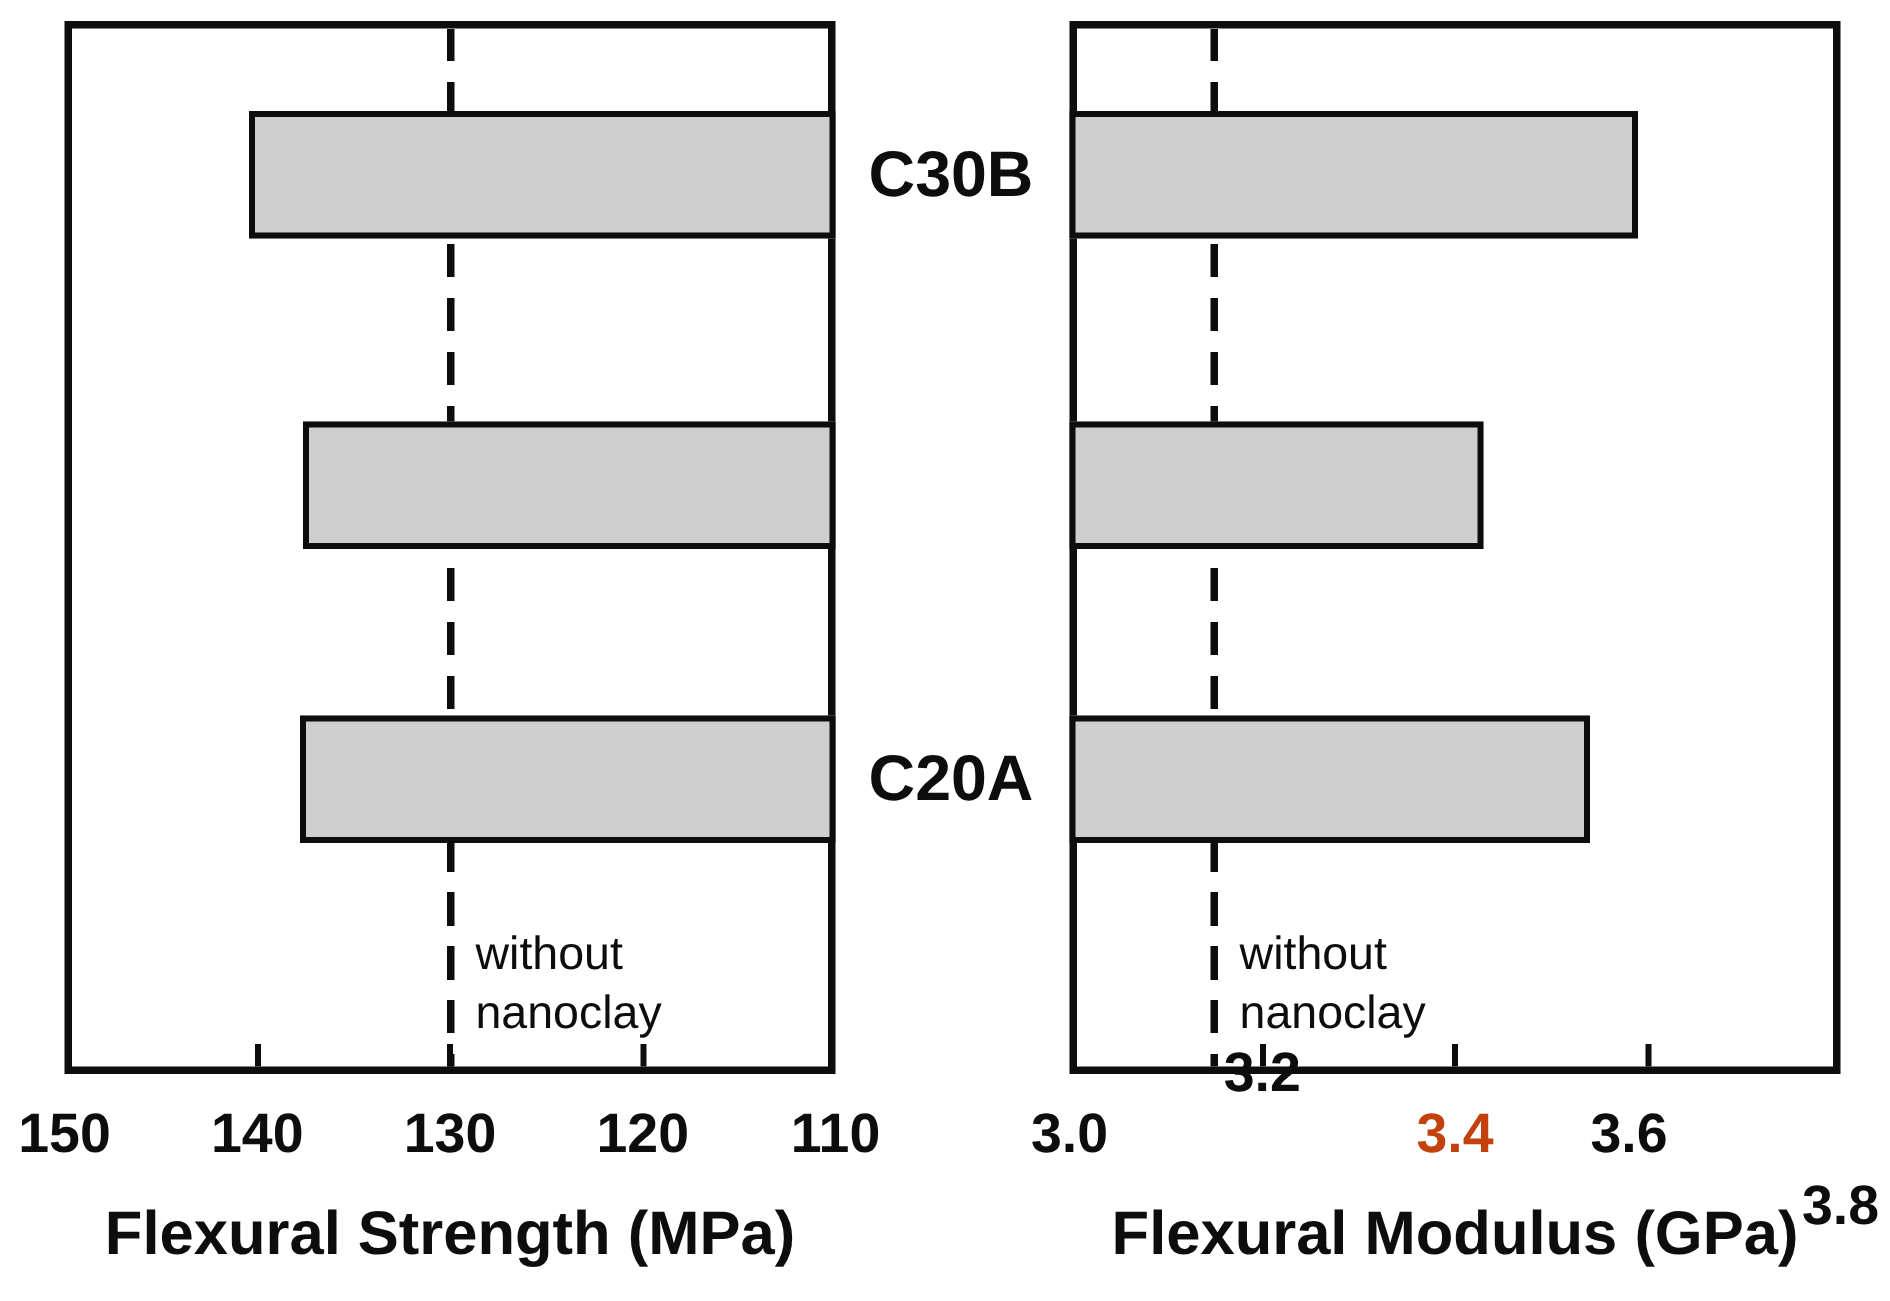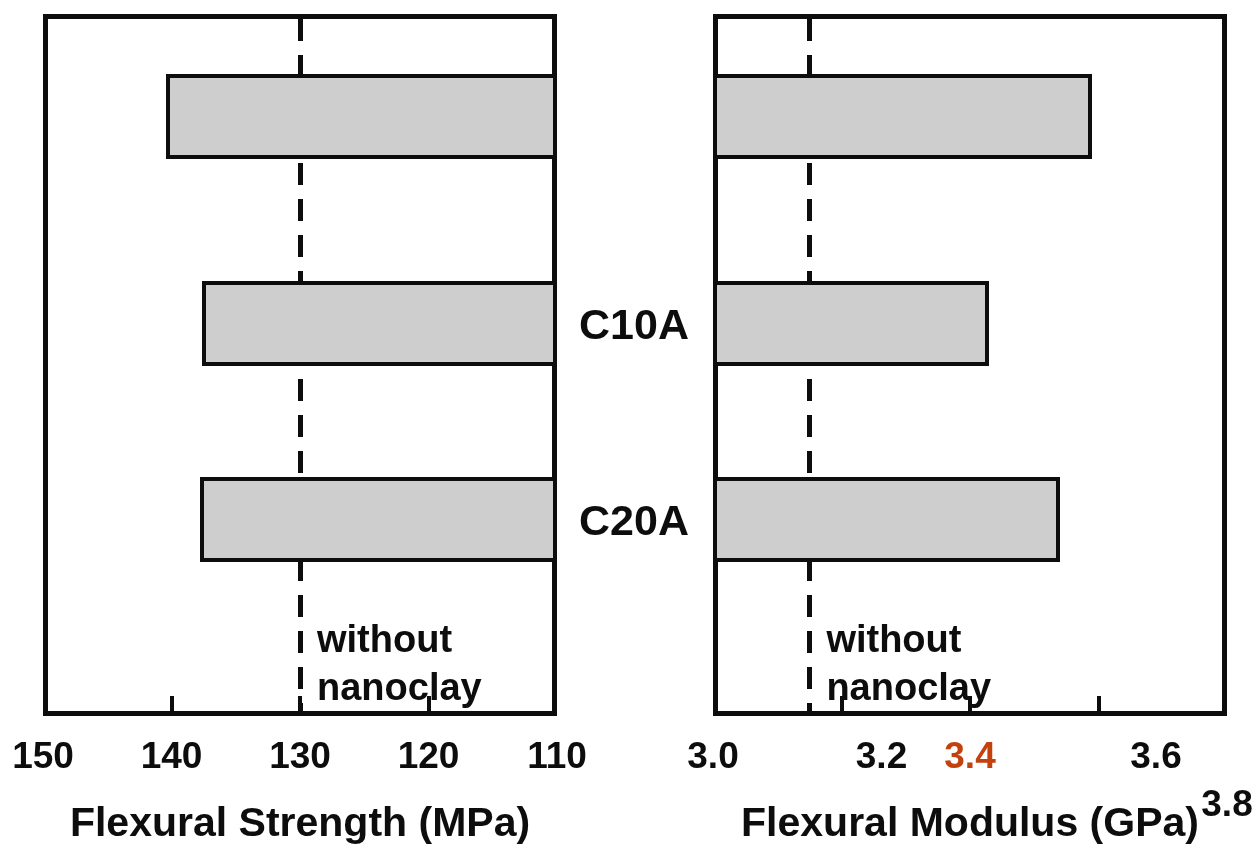--- a/index.html
+++ b/index.html
@@ -52,22 +52,22 @@
   .cat-label {
     position: absolute;
     transform: translate(-50%, -50%);
     font-weight: bold;
     font-size: 43px;
     line-height: 1;
     white-space: nowrap;
   }
   .annot {
     position: absolute;
-    font-weight: bold;
-    font-size: 38px;
+    font-weight: normal;
+    font-size: 31px;
     line-height: 1.26;
     white-space: nowrap;
   }
 </style>
 </head>
 <body>
 
 <div id="figure">
   <div class="plot" id="plot-0" style="left: 43px; top: 14px; width: 514px; height: 702px; border-color: rgb(13, 13, 13);"></div>
   <div class="plot" id="plot-1" style="left: 713px; top: 14px; width: 514px; height: 702px; border-color: rgb(13, 13, 13);"></div>
@@ -96,19 +96,19 @@
     <div class="tick-label" style="left: 428.5px; top: 737px; color: rgb(13, 13, 13);">120</div>
     <div class="tick-label" style="left: 557px; top: 737px; color: rgb(13, 13, 13);">110</div>
     <div class="refline" style="left: 806.875px; top: 19px; width: 5px; height: 692px; background: repeating-linear-gradient(rgb(13, 13, 13) 0px, rgb(13, 13, 13) 22px, transparent 22px, transparent 36px);"></div>
     <div class="bar" style="left: 713px; top: 74px; width: 379.075px; height: 85px; background: rgb(206, 206, 206); border-color: rgb(13, 13, 13);"></div>
     <div class="bar" style="left: 713px; top: 281px; width: 276.275px; height: 85px; background: rgb(206, 206, 206); border-color: rgb(13, 13, 13);"></div>
     <div class="bar" style="left: 713px; top: 477px; width: 346.95px; height: 85px; background: rgb(206, 206, 206); border-color: rgb(13, 13, 13);"></div>
     <div class="tick" style="left: 839.5px; top: 696px; width: 4px; height: 15px; background: rgb(13, 13, 13);"></div>
     <div class="tick" style="left: 968px; top: 696px; width: 4px; height: 15px; background: rgb(13, 13, 13);"></div>
     <div class="tick" style="left: 1096.5px; top: 696px; width: 4px; height: 15px; background: rgb(13, 13, 13);"></div>
     <div class="tick-label" style="left: 713px; top: 737px; color: rgb(13, 13, 13);">3.0</div>
-    <div class="tick-label" style="left: 841.5px; top: 737px; color: rgb(13, 13, 13); margin-left: 40px;">3.2</div>
+    <div class="tick-label" style="left: 841.5px; top: 696px; color: rgb(13, 13, 13);">3.2</div>
     <div class="tick-label" style="left: 970px; top: 737px; color: #c2410c;">3.4</div>
-    <div class="tick-label" style="left: 1156px; top: 737px; color: rgb(13, 13, 13);">3.6</div>
+    <div class="tick-label" style="left: 1086px; top: 737px; color: rgb(13, 13, 13);">3.6</div>
     <div class="tick-label" style="left: 1227px; top: 737px; color: rgb(13, 13, 13); margin-top: 48px;">3.8</div>
-    <div class="cat-label" style="left: 634px; top: 323.5px; color: rgb(13, 13, 13);">C10A</div>
+    <div class="cat-label" style="left: 634px; top: 116.5px; color: rgb(13, 13, 13);">C30B</div>
     <div class="cat-label" style="left: 634px; top: 519.5px; color: rgb(13, 13, 13);">C20A</div>
   </div>
 
 </body></html>

